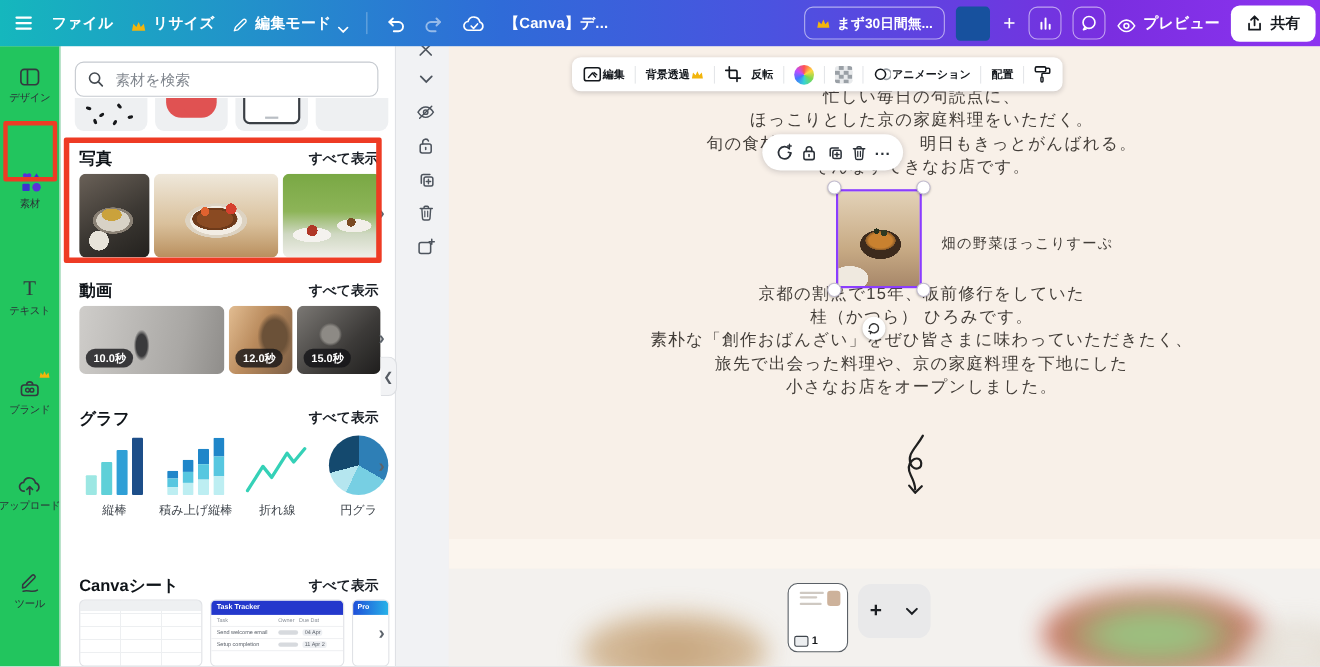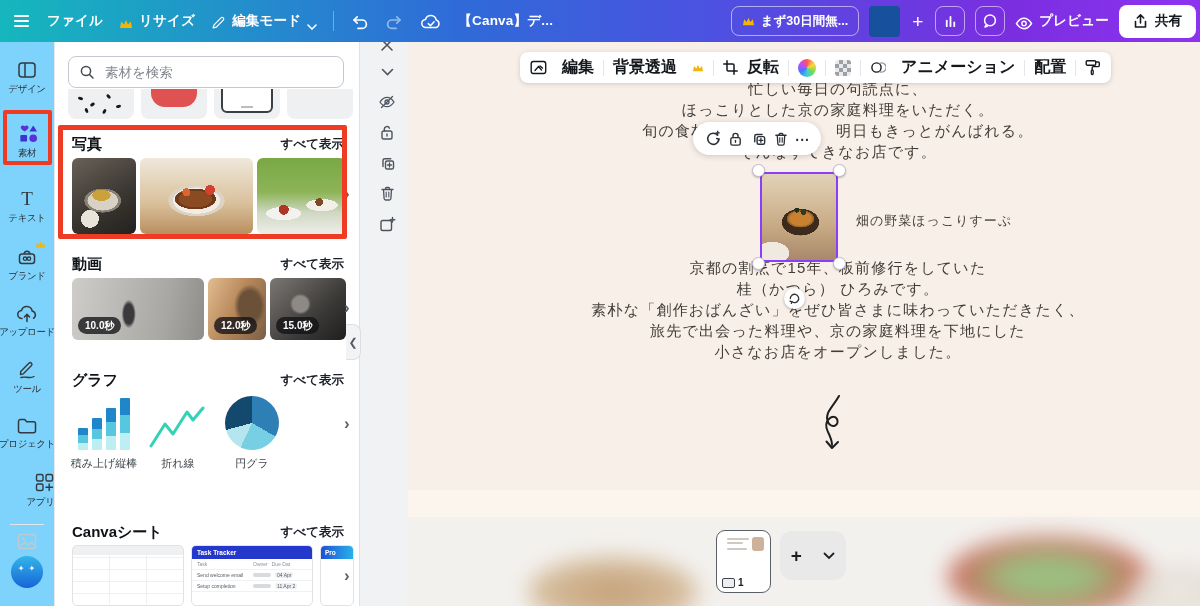--- a/index.html
+++ b/index.html
@@ -21,22 +21,22 @@
   .tb-btn-outline{display:flex;align-items:center;gap:6px;border:1px solid rgba(255,255,255,.55);
     border-radius:8px;height:30px;padding:0 10px;cursor:pointer;}
   .tb-iconbtn{width:30px;height:30px;border:1px solid rgba(255,255,255,.55);border-radius:8px;
     display:flex;align-items:center;justify-content:center;cursor:pointer;}
   .avatar-sq{width:31px;height:31px;border-radius:4px;background:#17519e;}
   .plus-glyph{font-size:19px;font-weight:400;line-height:1;padding:0 2px;cursor:pointer;}
   .share-btn{display:flex;align-items:center;gap:7px;background:#fff;color:#15191e;height:33px;
     border-radius:8px;padding:0 14px;font-size:13.5px;font-weight:700;margin-right:-4px;cursor:pointer;}
 
   
-  .rail{position:absolute;left:0;top:42px;width:55px;height:564px;background:#7dd3fc;
-    border-right:1px solid #e7e8ea;z-index:30;display:flex;flex-direction:column;align-items:center;padding-top:12px;}
+  .rail{position:absolute;left:0;top:42px;width:55px;height:564px;background:#22c55e;
+    border-right:1px solid #e7e8ea;z-index:30;display:flex;flex-direction:column;align-items:center;padding-top:12px;gap:32px;}
   .rail-item{width:55px;display:flex;flex-direction:column;align-items:center;gap:3px;
     padding:6px 0 7px;cursor:pointer;color:#33393f;position:relative;}
   .rail-item .lbl{font-size:9.5px;letter-spacing:-.4px;color:#2b3037;white-space:nowrap;}
   .rail-crown{position:absolute;top:0px;right:9px;}
   .rail-div{width:34px;height:1px;background:#e4e5e8;margin:8px 0;}
   .assistant{width:32px;height:32px;border-radius:50%;margin-top:6px;
     background:linear-gradient(180deg,#35b5e8,#1565d8);position:relative;flex:0 0 auto;}
   .assistant:after{content:"✦ ✦";position:absolute;left:0;right:0;top:8px;text-align:center;
     color:#fff;font-size:8px;letter-spacing:1px;}
 
@@ -129,21 +129,21 @@
 
   .canvas-text{position:absolute;left:140px;width:580px;text-align:center;color:#423d38;
     font-size:15px;line-height:21px;letter-spacing:1.2px;}
   .ct-line{height:21px;white-space:nowrap;}
   .l3{display:flex;justify-content:center;align-items:center;}
   .l3 .gap{display:inline-block;width:112px;}
 
   
   .ctx{position:absolute;left:160px;top:10px;height:31px;background:#fff;border-radius:8px;
     box-shadow:0 1px 5px rgba(20,20,40,.18);display:flex;align-items:center;padding:0 10px;gap:9px;z-index:15;}
-  .ctx .it{display:flex;align-items:center;gap:15px;font-size:16px;font-weight:600;color:#14181d;
+  .ctx .it{display:flex;align-items:center;gap:1px;font-size:10px;font-weight:600;color:#14181d;
     white-space:nowrap;cursor:pointer;}
   .ctx .dv{width:1px;height:16px;background:#e4e6e9;}
   .wheel{width:18px;height:18px;border-radius:50%;
     background:conic-gradient(#ff4242,#ffd loop 0);    }
   .wheel{background:conic-gradient(#ff5252,#ffd740,#7bd950,#35d3d3,#4277ff,#c04cff,#ff5252);}
   .checker{width:16px;height:16px;border-radius:3px;overflow:hidden;
     background:conic-gradient(#9aa0a6 25%,#e8eaec 0 50%,#9aa0a6 0 75%,#e8eaec 0);background-size:8px 8px;}
 
   
   .floatbar{position:absolute;left:333px;top:80px;width:128px;height:33px;background:#fff;border-radius:17px;
@@ -427,20 +427,29 @@
         <span class="dur">15.0秒</span>
       </div>
     </div>
     <span class="row-chev" style="left:289px;top:256px;">›</span>
 
     <div class="sec-head" style="top:328px;">
       <span class="sec-title">グラフ</span>
       <span class="sec-link">すべて表示</span>
     </div>
     <div class="chartrow" style="top:352px;">
+      <div class="chart-item">
+        <div class="chart-box">
+          <div class="bar" style="height:18px;background:#9ce7e3;"></div>
+          <div class="bar" style="height:30px;background:#5fd0d8;"></div>
+          <div class="bar" style="height:41px;background:#2f9fd6;"></div>
+          <div class="bar" style="height:52px;background:#1d4e89;"></div>
+        </div>
+        <span class="chart-lbl">縦棒</span>
+      </div>
       <div class="chart-item">
         <div class="chart-box">
           <div class="stack" style="height:22px;">
               <div style="flex:1;background:#1f86c9;"></div>
               <div style="flex:1;background:#57c7e0;"></div>
               <div style="flex:1;background:#bdeef2;"></div>
             </div>
           <div class="stack" style="height:32px;">
               <div style="flex:1;background:#1f86c9;"></div>
               <div style="flex:1;background:#57c7e0;"></div>

